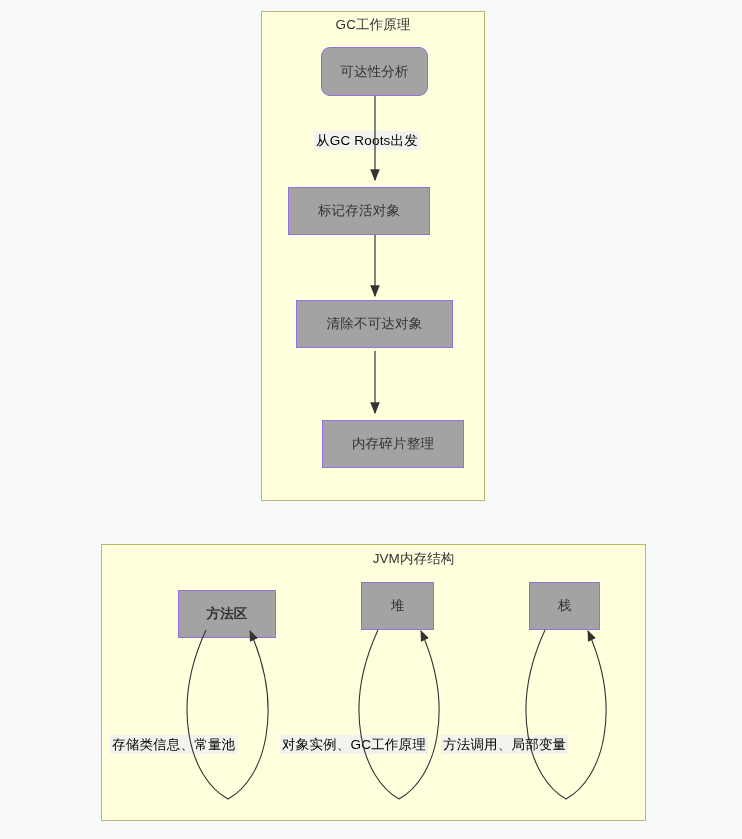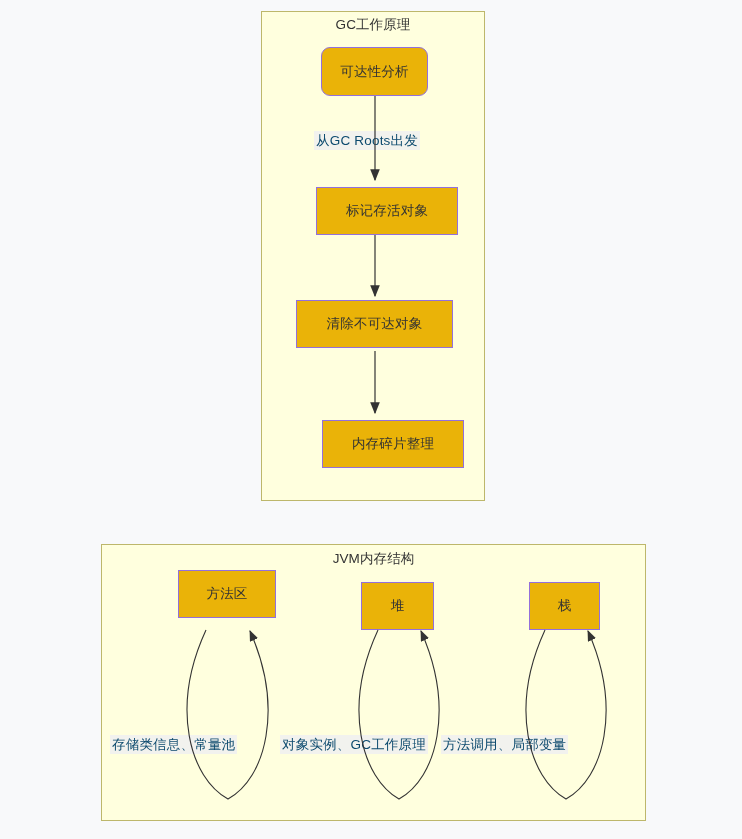--- a/index.html
+++ b/index.html
@@ -39,68 +39,68 @@
   .cluster-title {
     position: absolute;
     font-size: 13.5px;
     color: #333333;
     white-space: nowrap;
     text-align: center;
     letter-spacing: 0.1px;
   }
   .node-box {
     position: absolute;
-    background: #eab308;
+    background: #a3a3a3;
     border: 1px solid #9370db;
     box-sizing: border-box;
     display: flex;
     align-items: center;
     justify-content: center;
     font-size: 13.5px;
     color: #333333;
     white-space: nowrap;
     letter-spacing: 0.2px;
   }
   .node-box.rounded {
     border-radius: 9px;
   }
   .edge-label {
     position: absolute;
     background: rgba(240,240,240,0.86);
     font-size: 13.5px;
-    color: #0c4a6e;
+    color: #000000;
     white-space: nowrap;
     padding: 1px 2px;
     box-sizing: border-box;
     letter-spacing: 0.2px;
     line-height: 17px;
   }
 </style>
 </head>
 <body>
 
 <div id="diagram-root">
 
   <div class="cluster-box" style="left:261px; top:3px; width:224px; height:490px;"></div>
   <div class="cluster-title" style="left:261px; top:8px; width:224px;">GC工作原理</div>
 
   <div class="node-box rounded" style="left:321px; top:39px; width:107px; height:49px;">可达性分析</div>
 
-  <div class="node-box" style="left:316px; top:179px; width:142px; height:48px;">标记存活对象</div>
+  <div class="node-box" style="left:288px; top:179px; width:142px; height:48px;">标记存活对象</div>
 
   <div class="node-box" style="left:296px; top:292px; width:157px; height:48px;">清除不可达对象</div>
 
   <div class="node-box" style="left:322px; top:412px; width:142px; height:48px;">内存碎片整理</div>
 
   <div class="edge-label" style="left:314px; top:123px;">从GC Roots出发</div>
 
   <div class="cluster-box" style="left:101px; top:536px; width:545px; height:277px;"></div>
-  <div class="cluster-title" style="left:101px; top:542px; width:545px;">JVM内存结构</div>
+  <div class="cluster-title" style="left:101px; top:542px; width:545px;padding-left:40px;">JVM内存结构</div>
 
-  <div class="node-box" style="left:178px; top:562px; width:98px; height:48px;">方法区</div>
+  <div class="node-box" style="left:178px; top:582px; width:98px; height:48px;font-weight:bold;">方法区</div>
 
   <div class="node-box" style="left:361px; top:574px; width:73px; height:48px;">堆</div>
 
   <div class="node-box" style="left:529px; top:574px; width:71px; height:48px;">栈</div>
 
   <div class="edge-label" style="left:110px; top:727px;text-align:center;">存储类信息、常量池</div>
 
   <div class="edge-label" style="left:280px; top:727px;">对象实例、GC工作原理</div>
 
   <div class="edge-label" style="left:441px; top:727px;">方法调用、局部变量</div>

